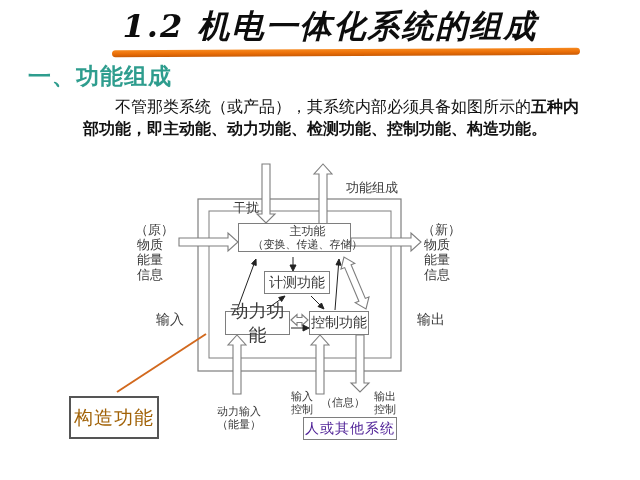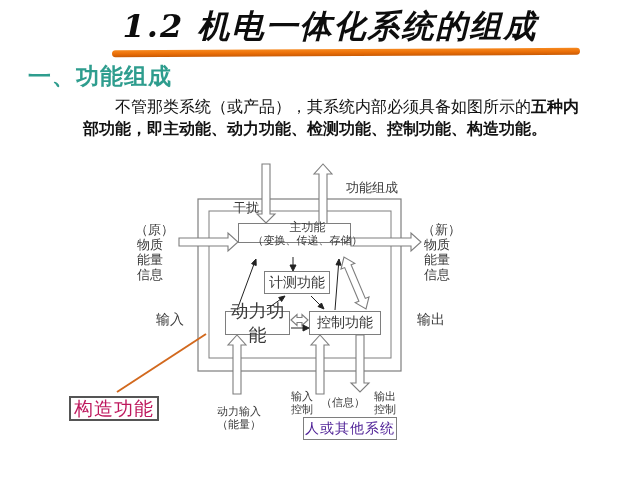--- a/index.html
+++ b/index.html
@@ -68,24 +68,24 @@
   .dlabel {
     position: absolute;
     font-size: 13px; line-height: 15px;
     color: #3a3a3a;
     white-space: nowrap;
   }
   .dlabel.small { font-size: 11px; line-height: 13px; }
   .dlabel.stack { text-align: center; white-space: normal; width: 30px; }
 
   .structure-box {
-    left: 69px; top: 396px; width: 90px; height: 25px;
+    left: 69px; top: 396px; width: 90px; height: 43px;
     border: 2px solid #555;
     font-size: 19px;
-    color: #be185d;
+    color: #a16207;
     letter-spacing: 1px;
   }
   .human-box { left: 303px; top: 417px; width: 94px; height: 23px; font-size: 14px; letter-spacing: 1px; color: #4c1d95; }
   .caption {
     left: 0; top: 452px; width: 622px;
     text-align: center;
     font-size: 16px;
     color: #1f1f1f;
     letter-spacing: 1px;
   }
@@ -138,31 +138,31 @@
         <polygon points="285,296 281.6,301.5 278.7,297.5"></polygon>
       <line x1="311" y1="296" x2="320" y2="305"></line>
         <polygon points="324,309 318,306.5 321.5,303"></polygon>
       <line x1="335" y1="310" x2="338.6" y2="264"></line>
         <polygon points="339,259 341,265.2 336,264.8"></polygon>
       <line x1="291" y1="328" x2="304" y2="328"></line>
         <polygon points="309,328 303,325 303,331"></polygon>
     </g>
   </svg>
 
-  <div class="dbox" style="left:238px; top:223px; width:113px; height:20px;padding-left:26px;">
+  <div class="dbox" style="left:238px; top:223px; width:113px; height:29px;padding-left:26px;">
     <div class="l1">主功能</div>
     <div class="l2">（变换、传递、存储）</div>
   </div>
   <div class="dbox" style="left:264px; top:271px; width:66px; height:23px; font-size:14px;">
     <span>计测功能</span>
   </div>
   <div class="dbox" style="left:225px; top:311px; width:65px; height:24px; font-size:18px;">
     <span>动力功能</span>
   </div>
-  <div class="dbox" style="left:309px; top:311px; width:72px; height:24px; font-size:14px;">
+  <div class="dbox" style="left:309px; top:311px; width:60px; height:24px; font-size:14px;">
     <span>控制功能</span>
   </div>
   <div class="dbox human-box">
     <span>人或其他系统</span>
   </div>
   <div class="dbox structure-box">
     <span>构造功能</span>
   </div>
 
   <div class="dlabel" style="left:233px; top:181px;margin-top:19px;">干扰</div>

